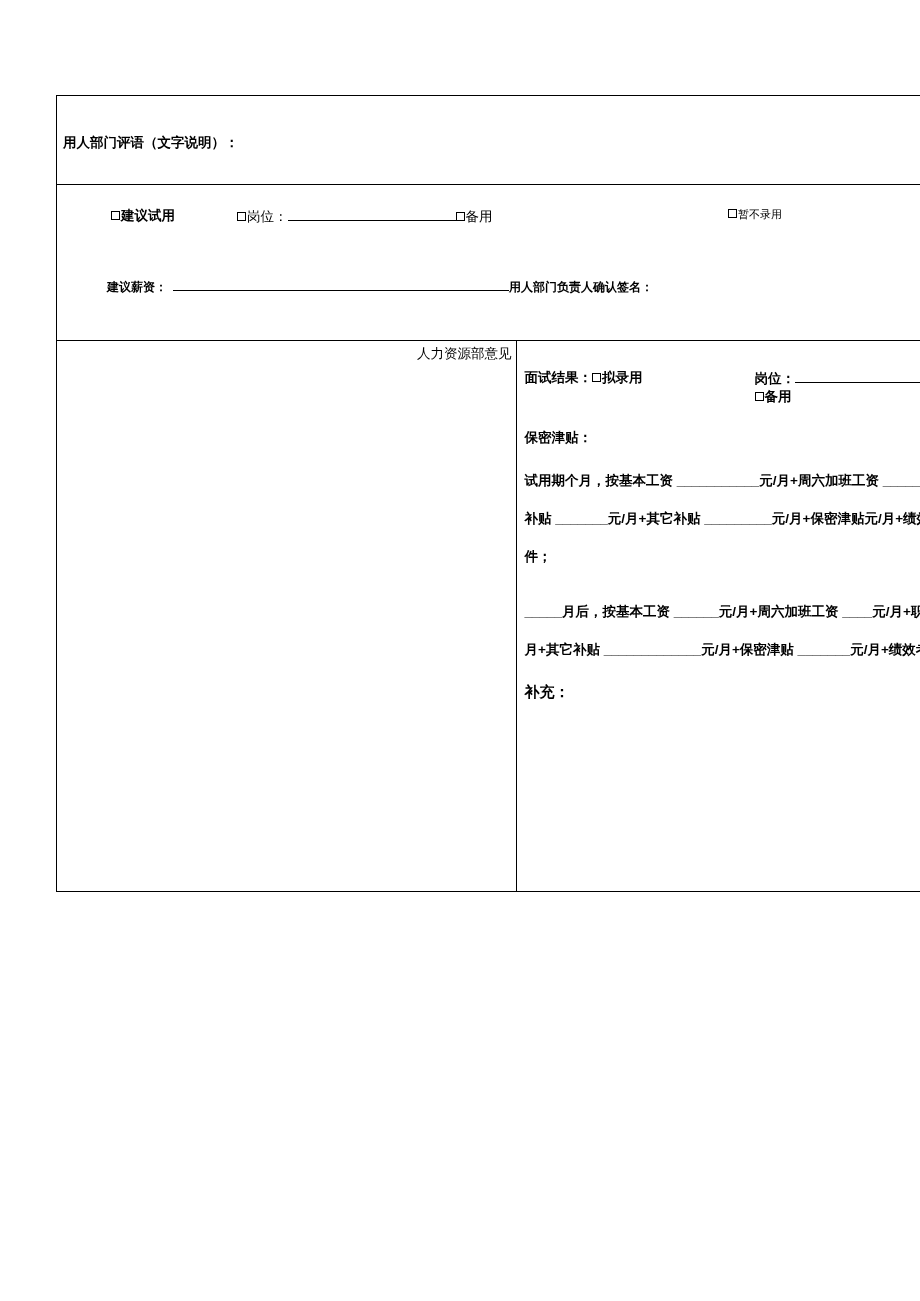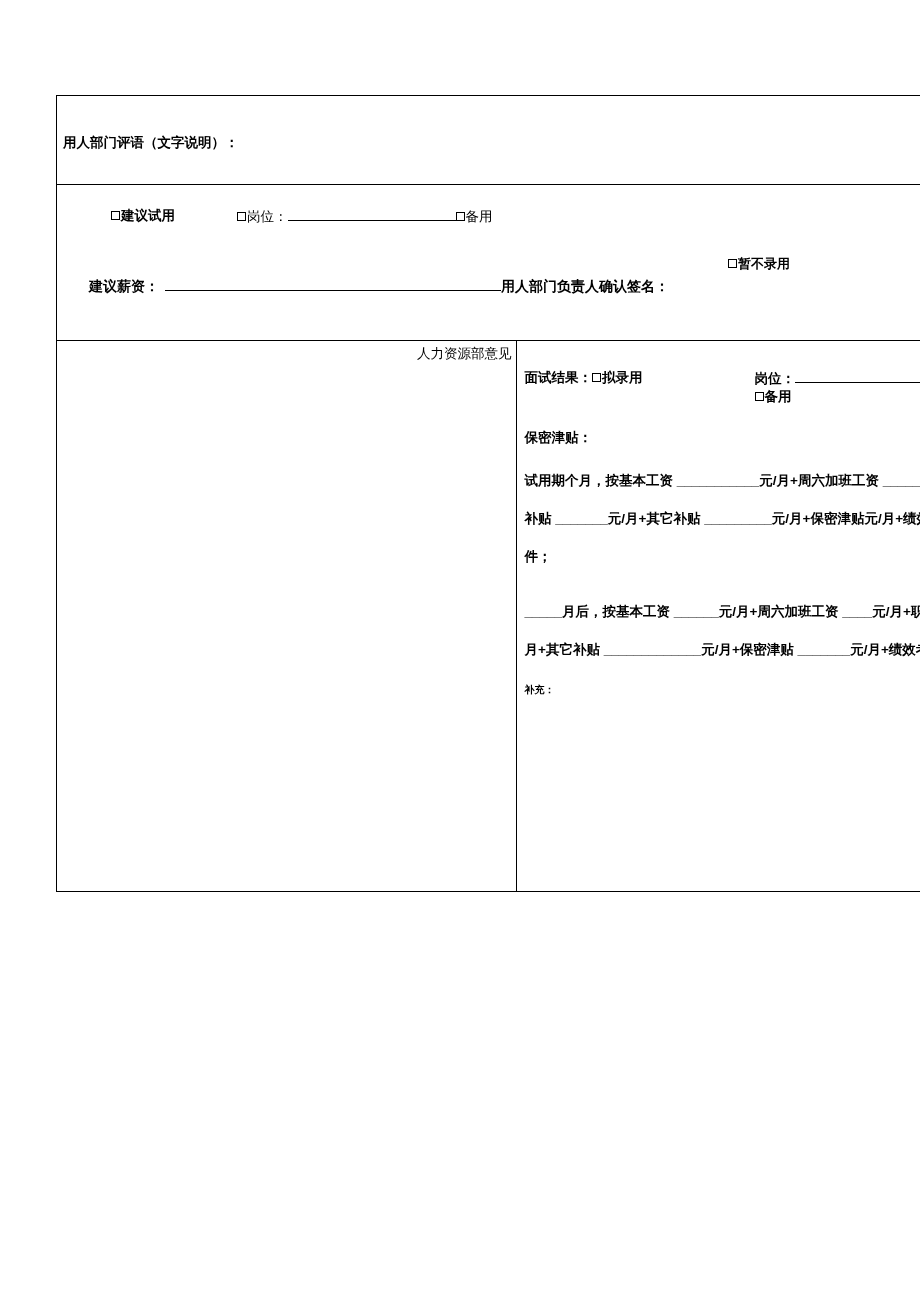--- a/index.html
+++ b/index.html
@@ -86,22 +86,22 @@
   .r2 { height: 155px; position: relative; }
   .r2-inner { position: relative; width: 100%; height: 155px; }
   .chk-row {
     position: absolute;
     left: 16px; top: 0;
     width: 100%;
     height: 60px;
   }
   .chk-a { position: absolute; left: 38px;  top: 22px; font-size: 13.5px; font-weight: bold; }
   .chk-b { position: absolute; left: 164px; top: 22px; font-size: 13.5px; font-weight: normal; }
-  .chk-c { position: absolute; left: 655px; top: 22px; font-size: 13px; font-weight: bold; margin-top: 48px; }
-  .sal-row { position: absolute; left: 32px; top: 92px; font-size: 14px; font-weight: bold; }
+  .chk-c { position: absolute; left: 655px; top: 22px; font-size: 11px; font-weight: normal; }
+  .sal-row { position: absolute; left: 50px; top: 92px; font-size: 12px; font-weight: bold; }
 
   
   .inner-table {
     width: 100%;
     border-collapse: collapse;
     table-layout: fixed;
   }
   .inner-table td {
     border: 0;
     padding: 0;
@@ -116,21 +116,21 @@
   .ir-b { position: absolute; left: 238px; top: 28px; font-size: 13.5px; font-weight: bold; }
 
   
   .ss { position: relative; height: 476px; }
   .ss-title { position: absolute; left: 8px; top: 14px; font-size: 13.5px; font-weight: bold; }
   .ss-l1 { position: absolute; left: 8px; top: 57px; font-size: 13.5px; font-weight: bold; white-space: nowrap; }
   .ss-l2 { position: absolute; left: 8px; top: 95px; font-size: 13.5px; font-weight: bold; white-space: nowrap; }
   .ss-l3 { position: absolute; left: 8px; top: 133px; font-size: 13.5px; font-weight: bold; white-space: nowrap; }
   .ss-l4 { position: absolute; left: 8px; top: 188px; font-size: 13.5px; font-weight: bold; white-space: nowrap; }
   .ss-l5 { position: absolute; left: 8px; top: 226px; font-size: 13.5px; font-weight: bold; white-space: nowrap; }
-  .ss-sup { position: absolute; left: 8px; top: 268px; font-size: 10px; font-weight: bold; }
+  .ss-sup { position: absolute; left: 8px; top: 268px; font-size: 15px; font-weight: bold; }
 
   
   .gm { position: relative; height: 248px; }
 </style>
 </head>
 <body>
 
 <div class="page">
 
   <table class="form-table">

